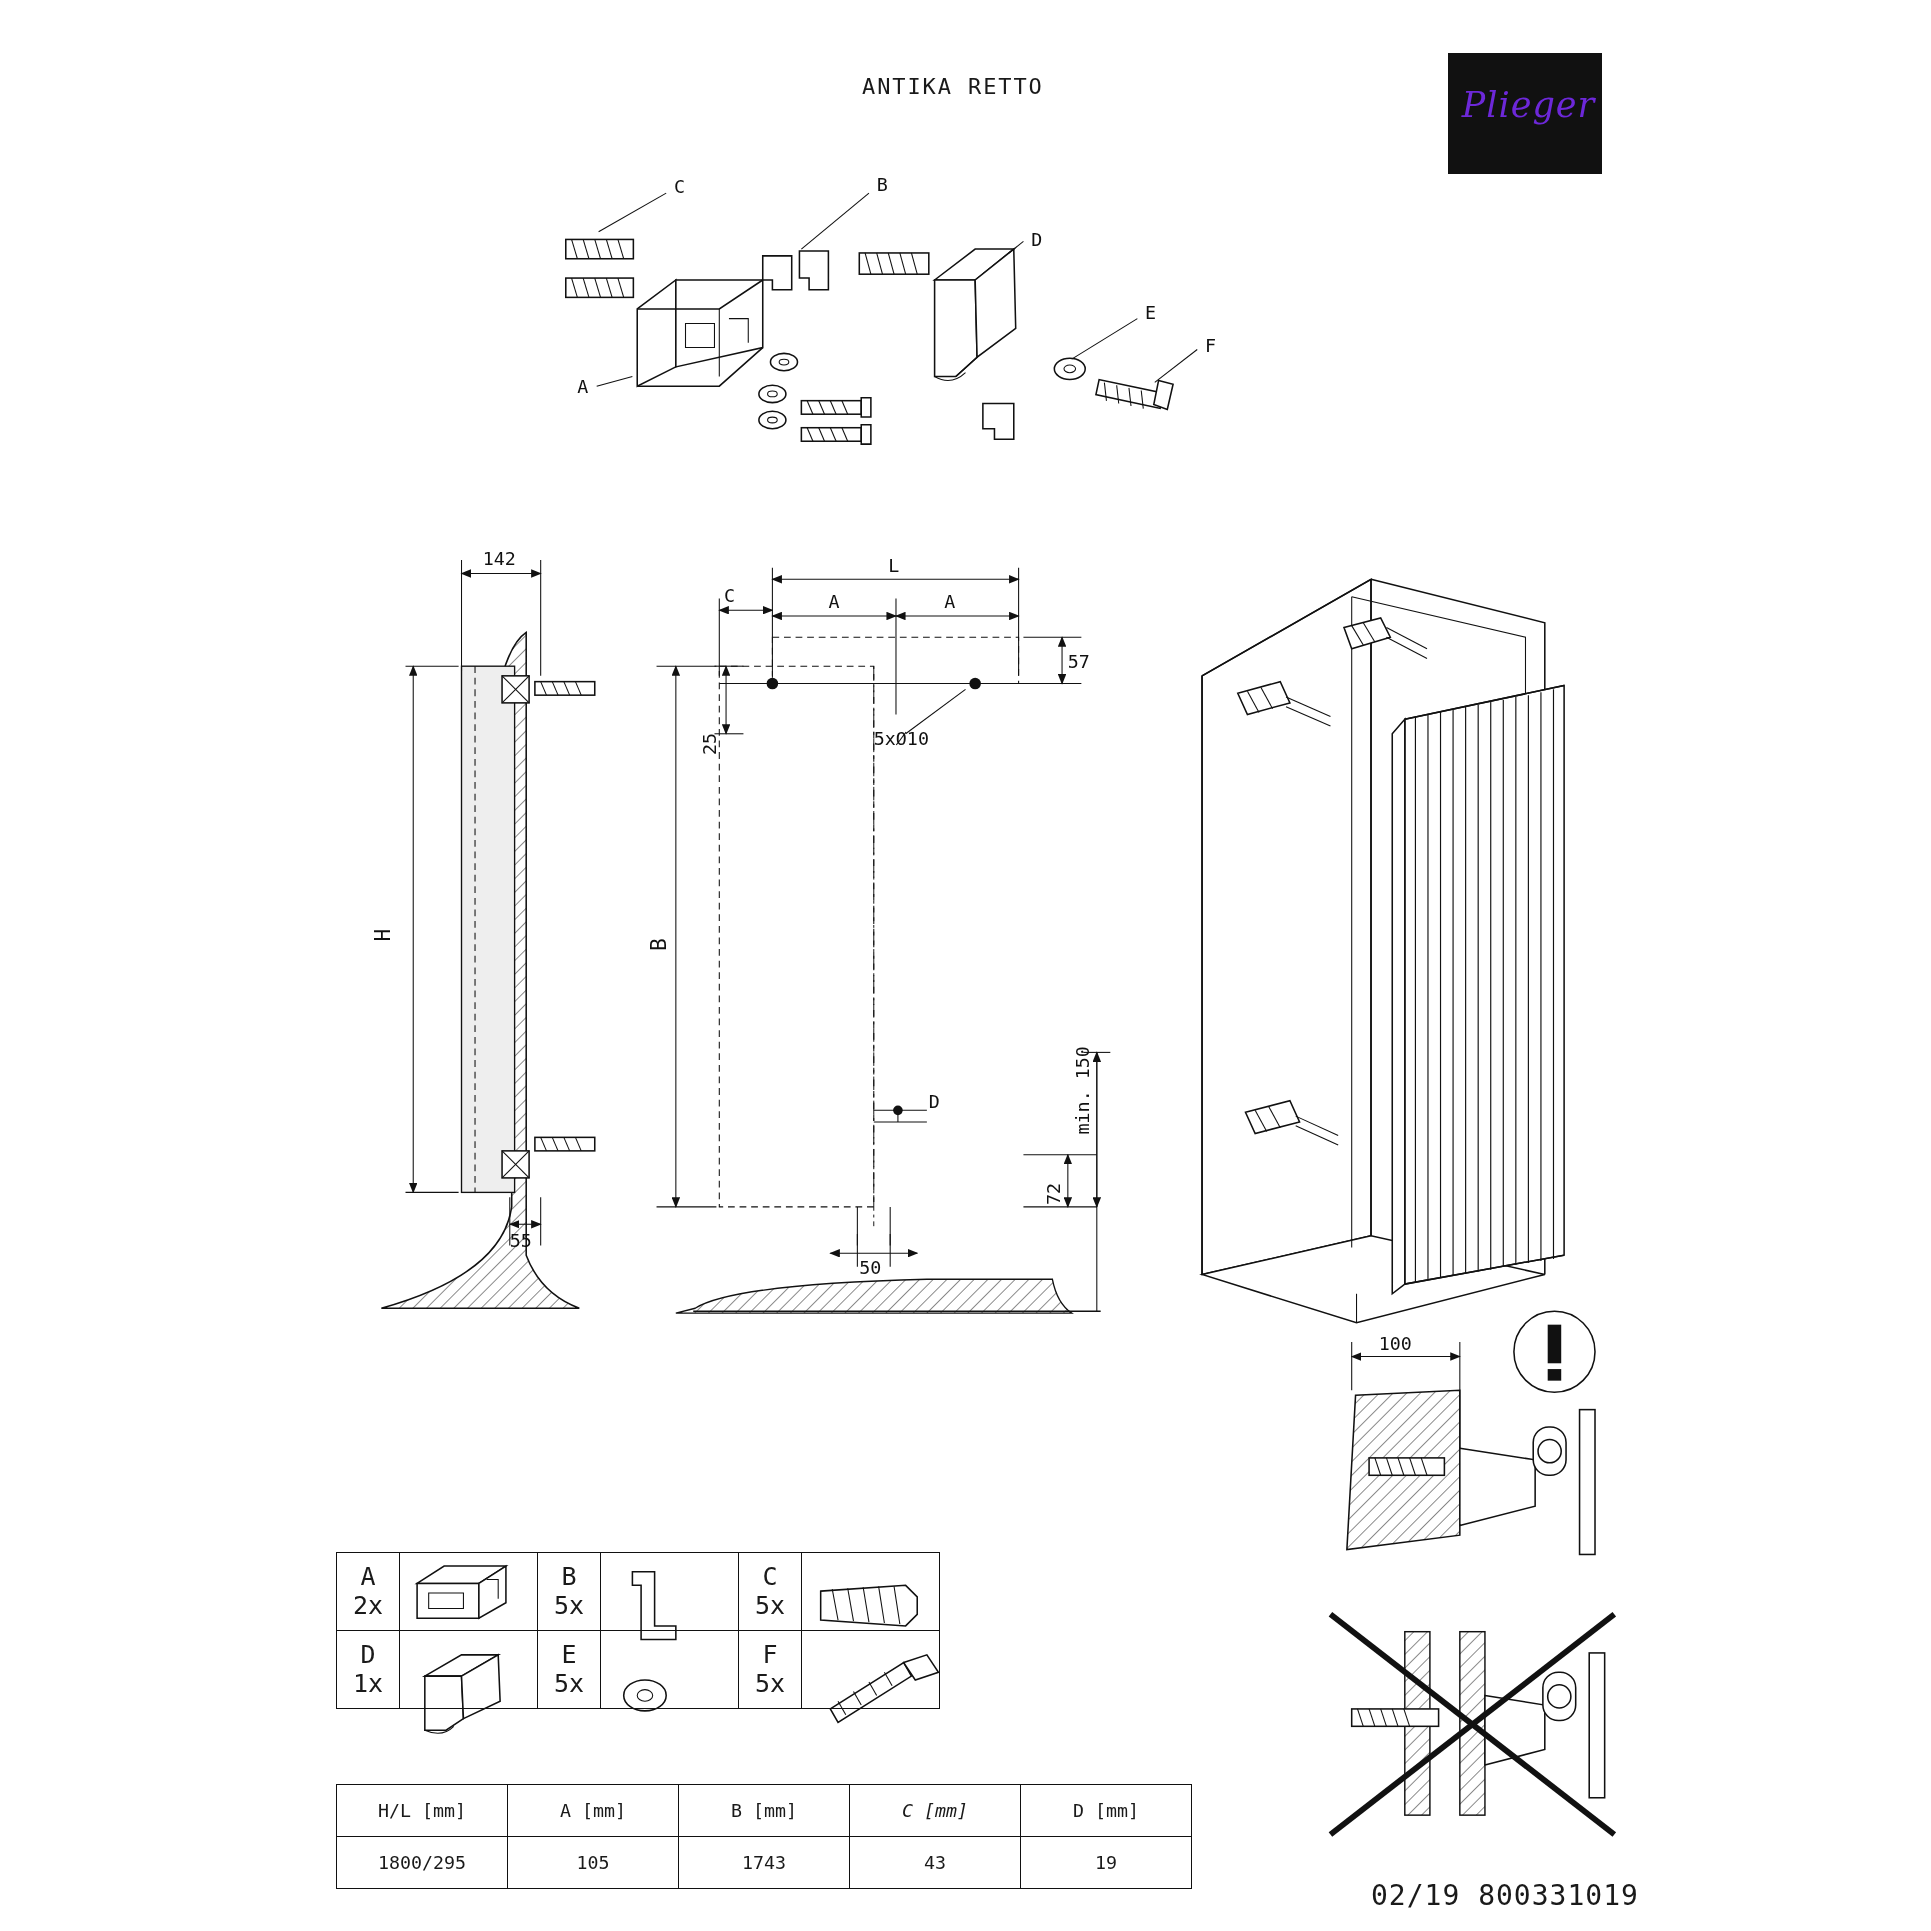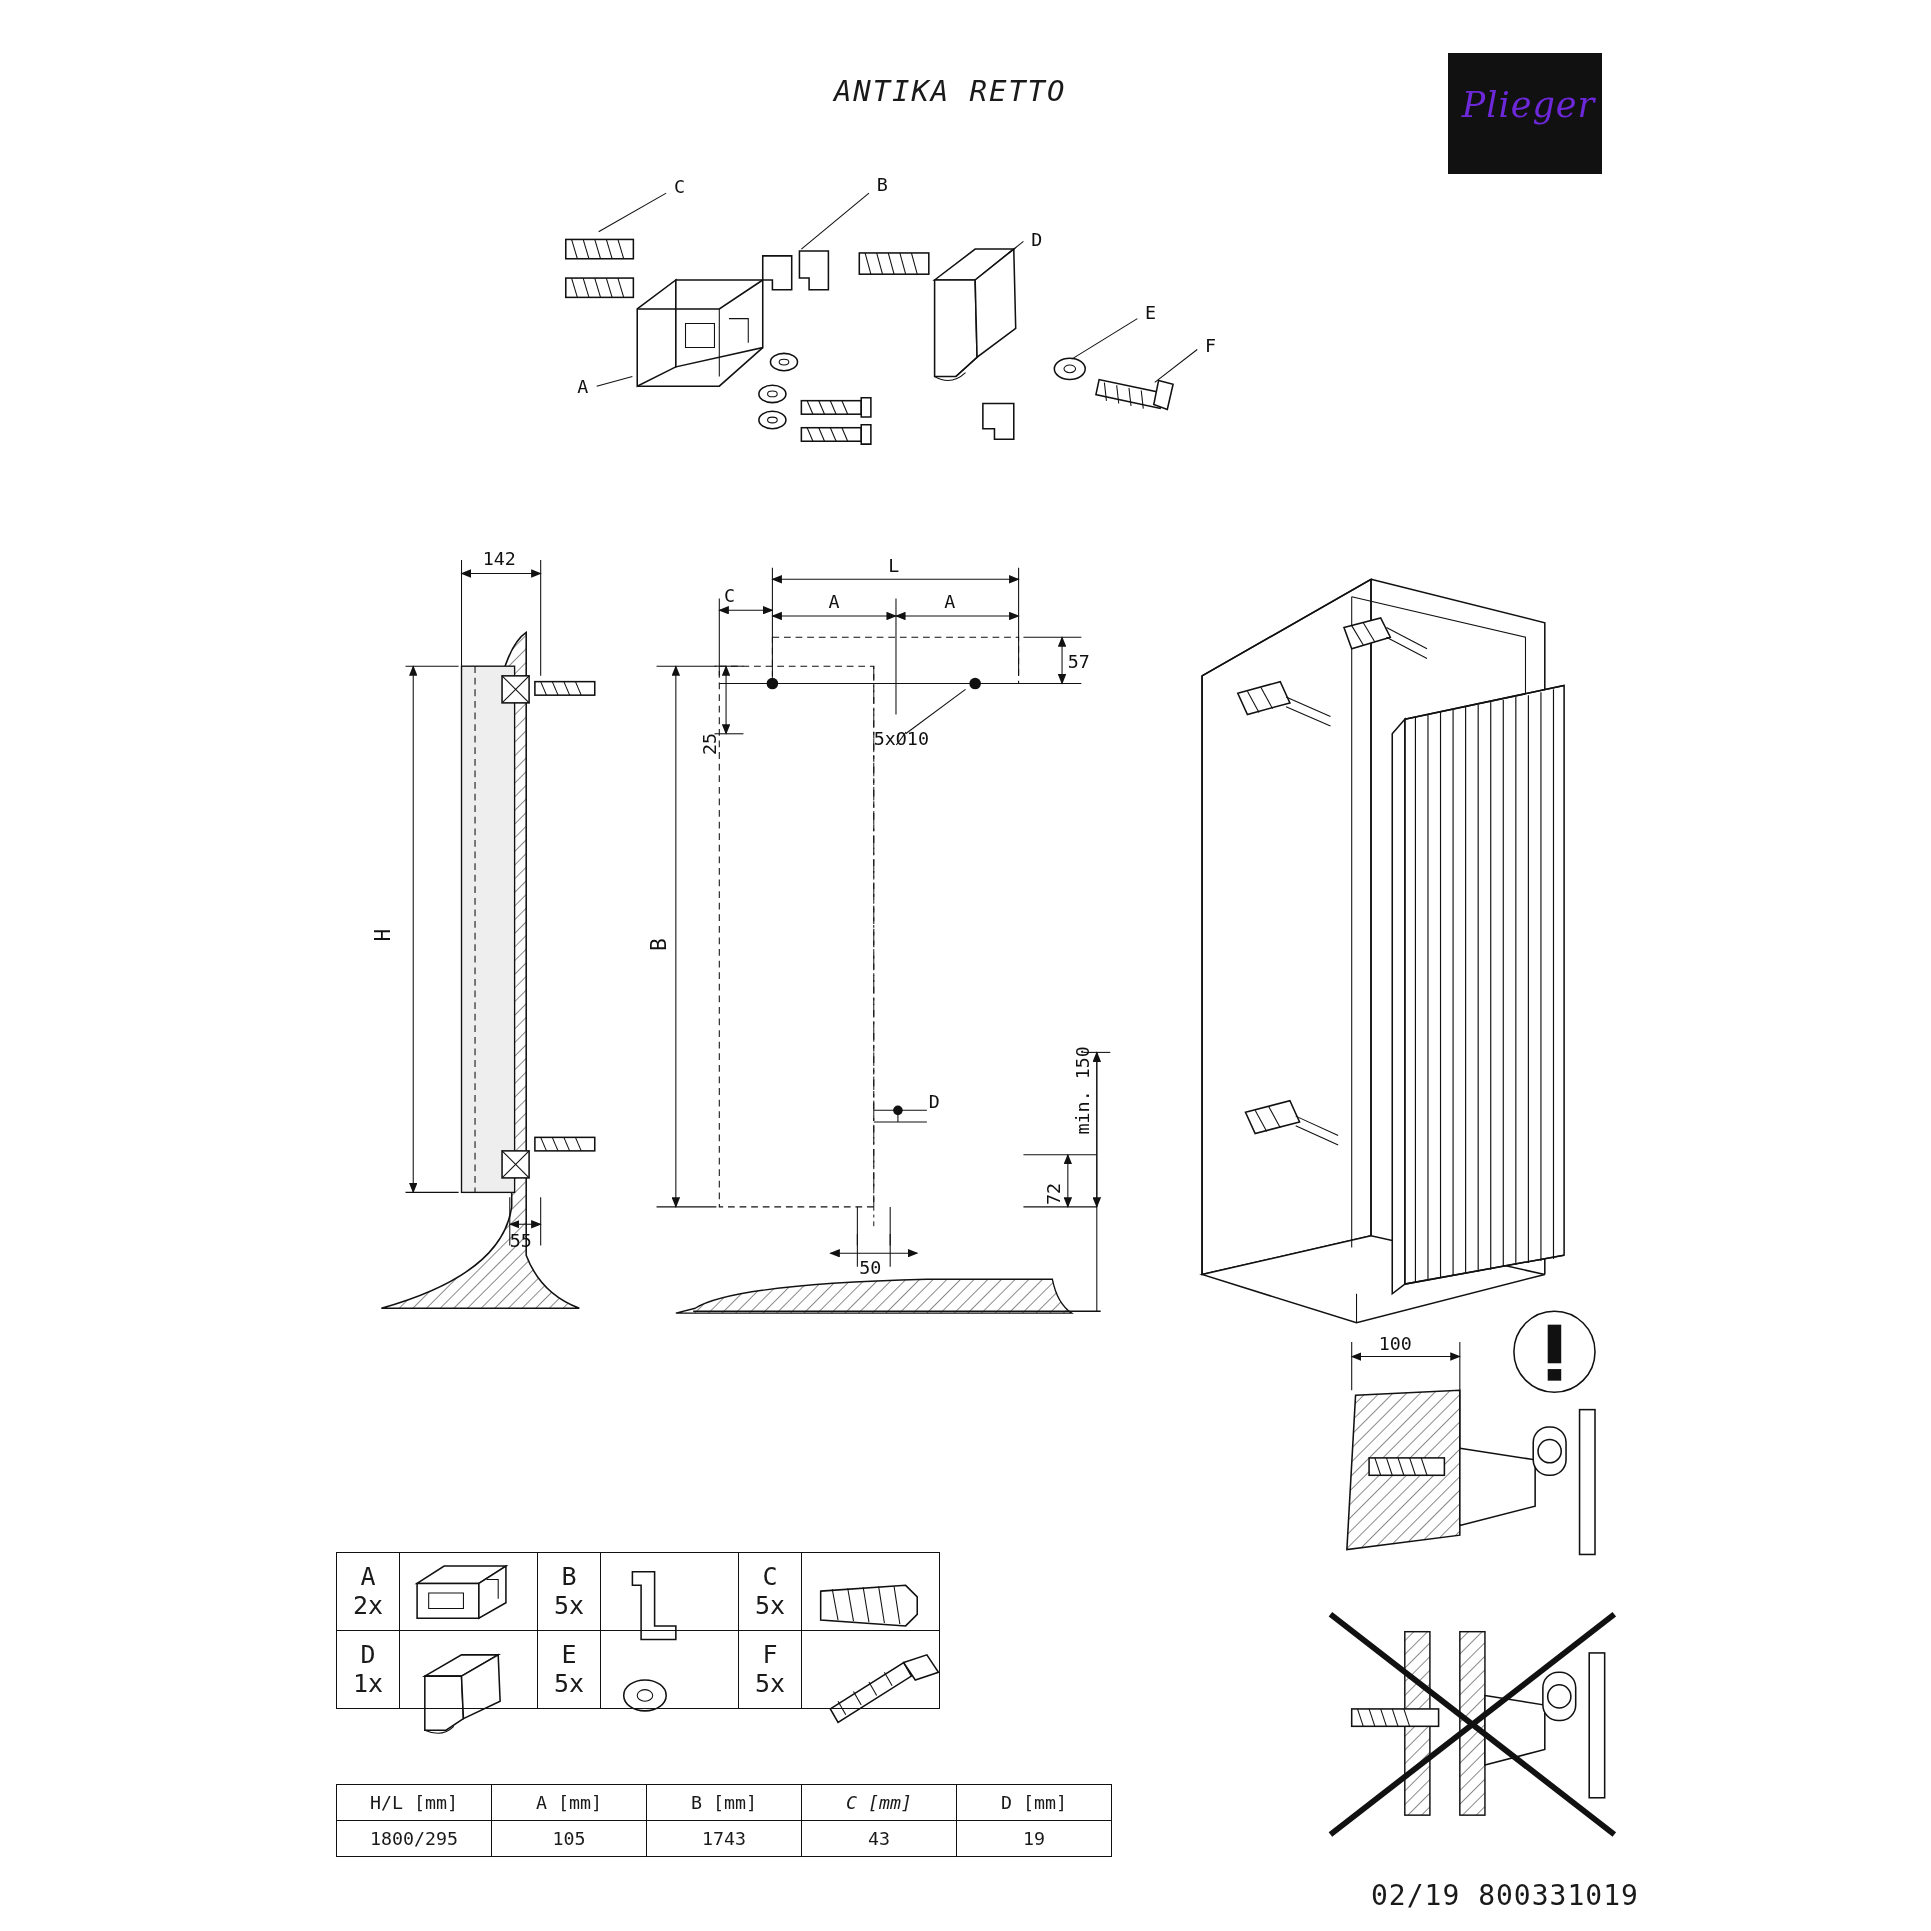--- a/index.html
+++ b/index.html
@@ -1,37 +1,37 @@
 <!DOCTYPE html>
 <html><head>
 <meta charset="utf-8">
 <style>
   html,body{margin:0;padding:0;background:#ffffff;}
   body{width:1931px;height:1931px;position:relative;font-family:"DejaVu Sans Mono",monospace;color:#1a1a1a;overflow:hidden;}
   .page{position:absolute;left:0;top:0;width:1931px;height:1931px;}
   .t{position:absolute;white-space:nowrap;font-family:"DejaVu Sans Mono",monospace;}
-  #title{left:834px;top:74px;font-size:29px;letter-spacing:1.9px;font-style:italic;}
+  #title{left:862px;top:74px;font-size:22px;letter-spacing:1.9px;}
   .logo-box{position:absolute;left:1448px;top:53px;width:154px;height:121px;background:#111111;}
   .logo-script{position:absolute;left:1456px;top:85px;width:145px;text-align:center;color:#6d28d9;font-family:"DejaVu Serif",serif;font-style:italic;font-size:35px;letter-spacing:1px;}
   svg{position:absolute;left:0;top:0;}
   .lbl{font-family:"DejaVu Sans Mono",monospace;font-size:19px;fill:#111;}
   .lbl-b{font-family:"DejaVu Sans Mono",monospace;font-size:22px;fill:#111;}
   .ln{stroke:#111;stroke-width:1.6;fill:none;}
   .ln-t{stroke:#111;stroke-width:1.1;fill:none;}
   .ln-d{stroke:#111;stroke-width:1.1;fill:none;stroke-dasharray:7 5;}
   .ln-c{stroke:#111;stroke-width:1;fill:none;stroke-dasharray:14 4 3 4;}
   .fillw{fill:#ffffff;stroke:#111;stroke-width:1.6;}
   .fillg{fill:#eeeeee;stroke:#111;stroke-width:1.4;}
   table{position:absolute;border-collapse:collapse;}
   #parts-table{left:336px;top:1552px;}
   #parts-table td{border:1.4px solid #111;height:75px;}
   .pt-letter{width:60px;text-align:center;font-size:25px;line-height:1.15;}
   .pt-icon{width:135px;}
   #dim-table{left:336px;top:1784px;font-size:18.3px;}
-  #dim-table td,#dim-table th{border:1.4px solid #111;padding:0;height:35px;text-align:center;font-weight:normal;font-family:"DejaVu Sans Mono",monospace;}
+  #dim-table td,#dim-table th{border:1.4px solid #111;padding:8px;height:35px;text-align:center;font-weight:normal;font-family:"DejaVu Sans Mono",monospace;}
   .c0{width:154px;} .c1{width:154px;} .c2{width:154px;} .c3{width:154px;font-style:italic;} .c4{width:154px;margin-left:13px;}
   #footer-code{left:1371px;top:1879px;font-size:28px;letter-spacing:1px;}
 </style>
 </head>
 <body>
 
 <div class="page">
 
   <div class="t" id="title">ANTIKA RETTO</div>
 

